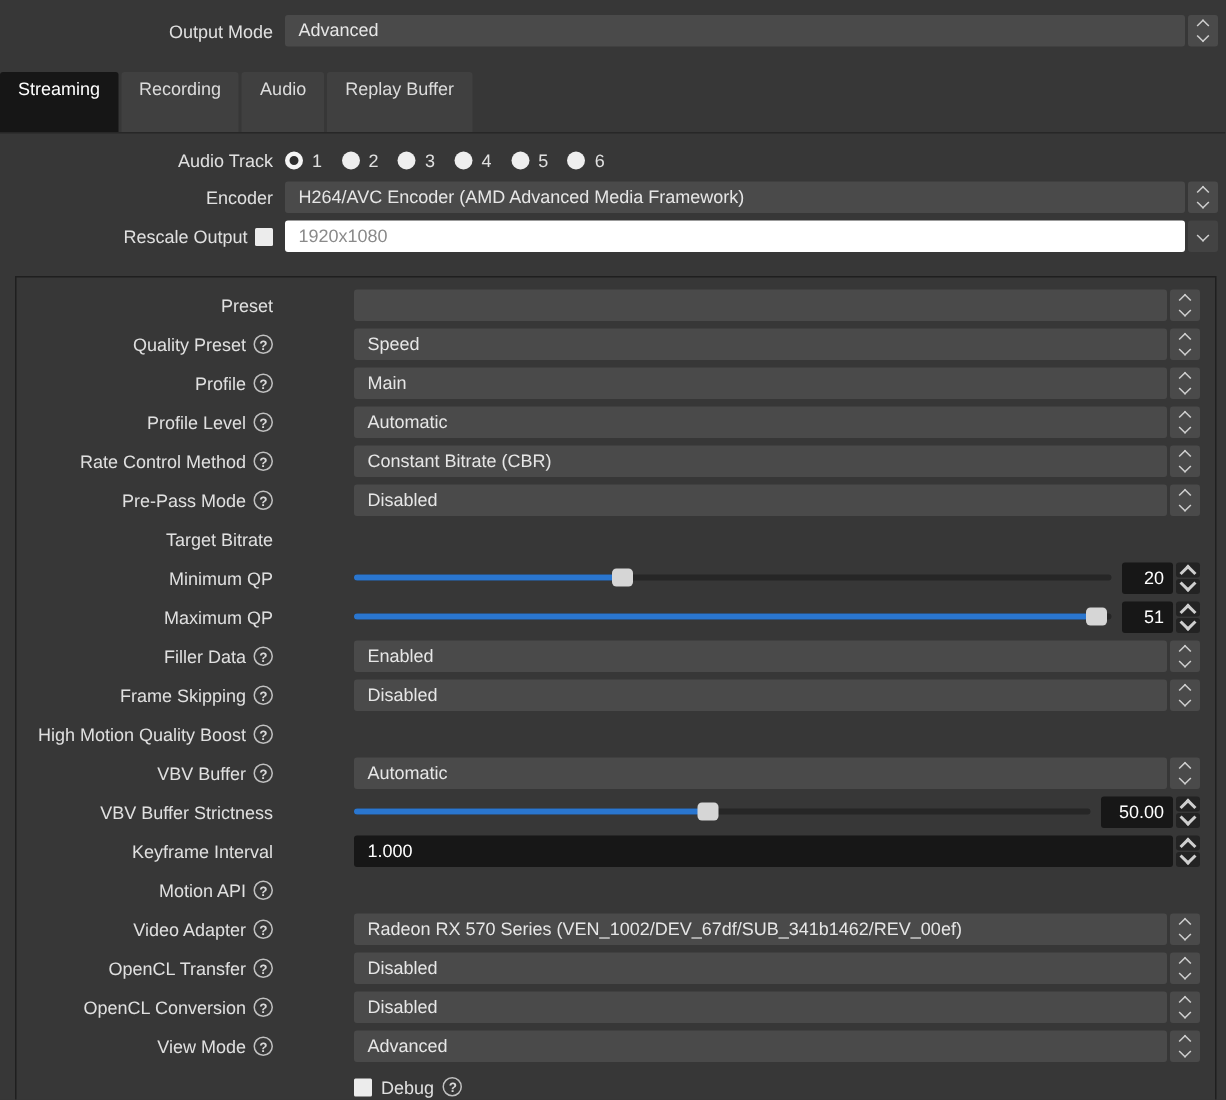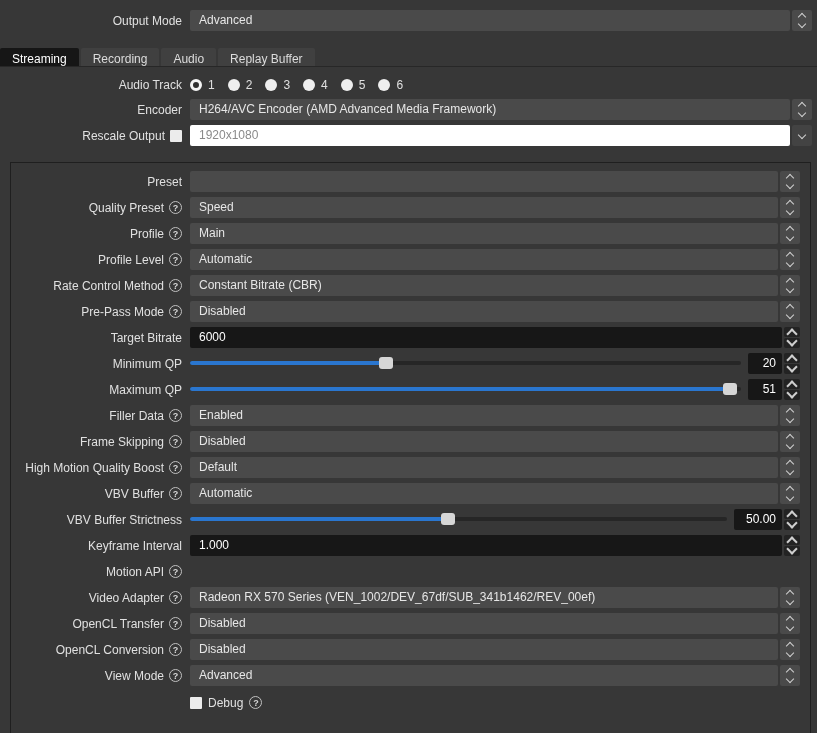--- a/index.html
+++ b/index.html
@@ -77,21 +77,21 @@
   }
   .slider-val.narrow { width: 34px; }
   .slider-val.wide { width: 48px; }
 
   
   .tabbar {
     display: flex; gap: 2px; margin-top: 17px;
     border-bottom: 1px solid #272727; padding-left: 0;
   }
   .tab {
-    padding: 0 12px; line-height: 23px; height: 18px;
+    padding: 0 12px; line-height: 23px; height: 40px;
     background: #404040; color: #dcdcdc;
     border-radius: 2px 2px 0 0;
   }
   .tab.active { background: #161616; color: #ffffff; }
 
   .content { padding-top: 10px; }
 
   
   .radio-group { display: flex; align-items: center; }
   .radio-item { display: flex; align-items: center; margin-right: 13px; }
@@ -111,21 +111,21 @@
     font-size: 9px; font-weight: bold; color: #d8d8d8; flex: 0 0 13px;
   }
 
   
   .panel {
     margin: 16px 6px 0 10px;
     border: 1px solid #1f1f1f;
     padding: 8px 0 14px 0;
     height: 600px;
   }
-  .panel .row { margin-bottom: 5px; }
+  .panel .row { margin-bottom: 5px; gap: 46px; }
   .debug-row { margin-top: 6px; }
   .debug-row .ctl { gap: 6px; }
 </style>
 </head>
 <body>
 
 <div class="row">
   <div class="lbl">Output Mode</div>
   <div class="ctl">
     <div class="combo">
@@ -297,31 +297,20 @@
         <div class="combo-btn">
               <span class="chv up"></span>
               <span class="chv dn"></span>
             </div>
       </div>
         </div>
     </div>
 
     <div class="row">
       <div class="lbl">Target Bitrate</div>
-      <div class="ctl">
-        <div class="spinfield">6000</div>
-        <div class="spincol">
-          <div class="sbtn">
-              <span class="chv big up"></span>
-            </div>
-          <div class="sbtn">
-              <span class="chv big dn"></span>
-            </div>
-        </div>
-      </div>
     </div>
 
     <div class="row">
       <div class="lbl">Minimum QP</div>
       <div class="ctl">
         <div class="slider">
           <div class="track"></div>
           <div class="fill" style="width: 35.5%;">
             <div class="handle"></div>
           </div>
@@ -389,29 +378,20 @@
             </div>
       </div>
         </div>
     </div>
 
     <div class="row">
       <div class="lbl">
           <span>High Motion Quality Boost</span>
           <span class="help">?</span>
         </div>
-      <div class="ctl">
-          <div class="combo">
-        <div class="combo-body">Default</div>
-        <div class="combo-btn">
-              <span class="chv up"></span>
-              <span class="chv dn"></span>
-            </div>
-      </div>
-        </div>
     </div>
 
     <div class="row">
       <div class="lbl">
           <span>VBV Buffer</span>
           <span class="help">?</span>
         </div>
       <div class="ctl">
           <div class="combo">
         <div class="combo-body">Automatic</div>

